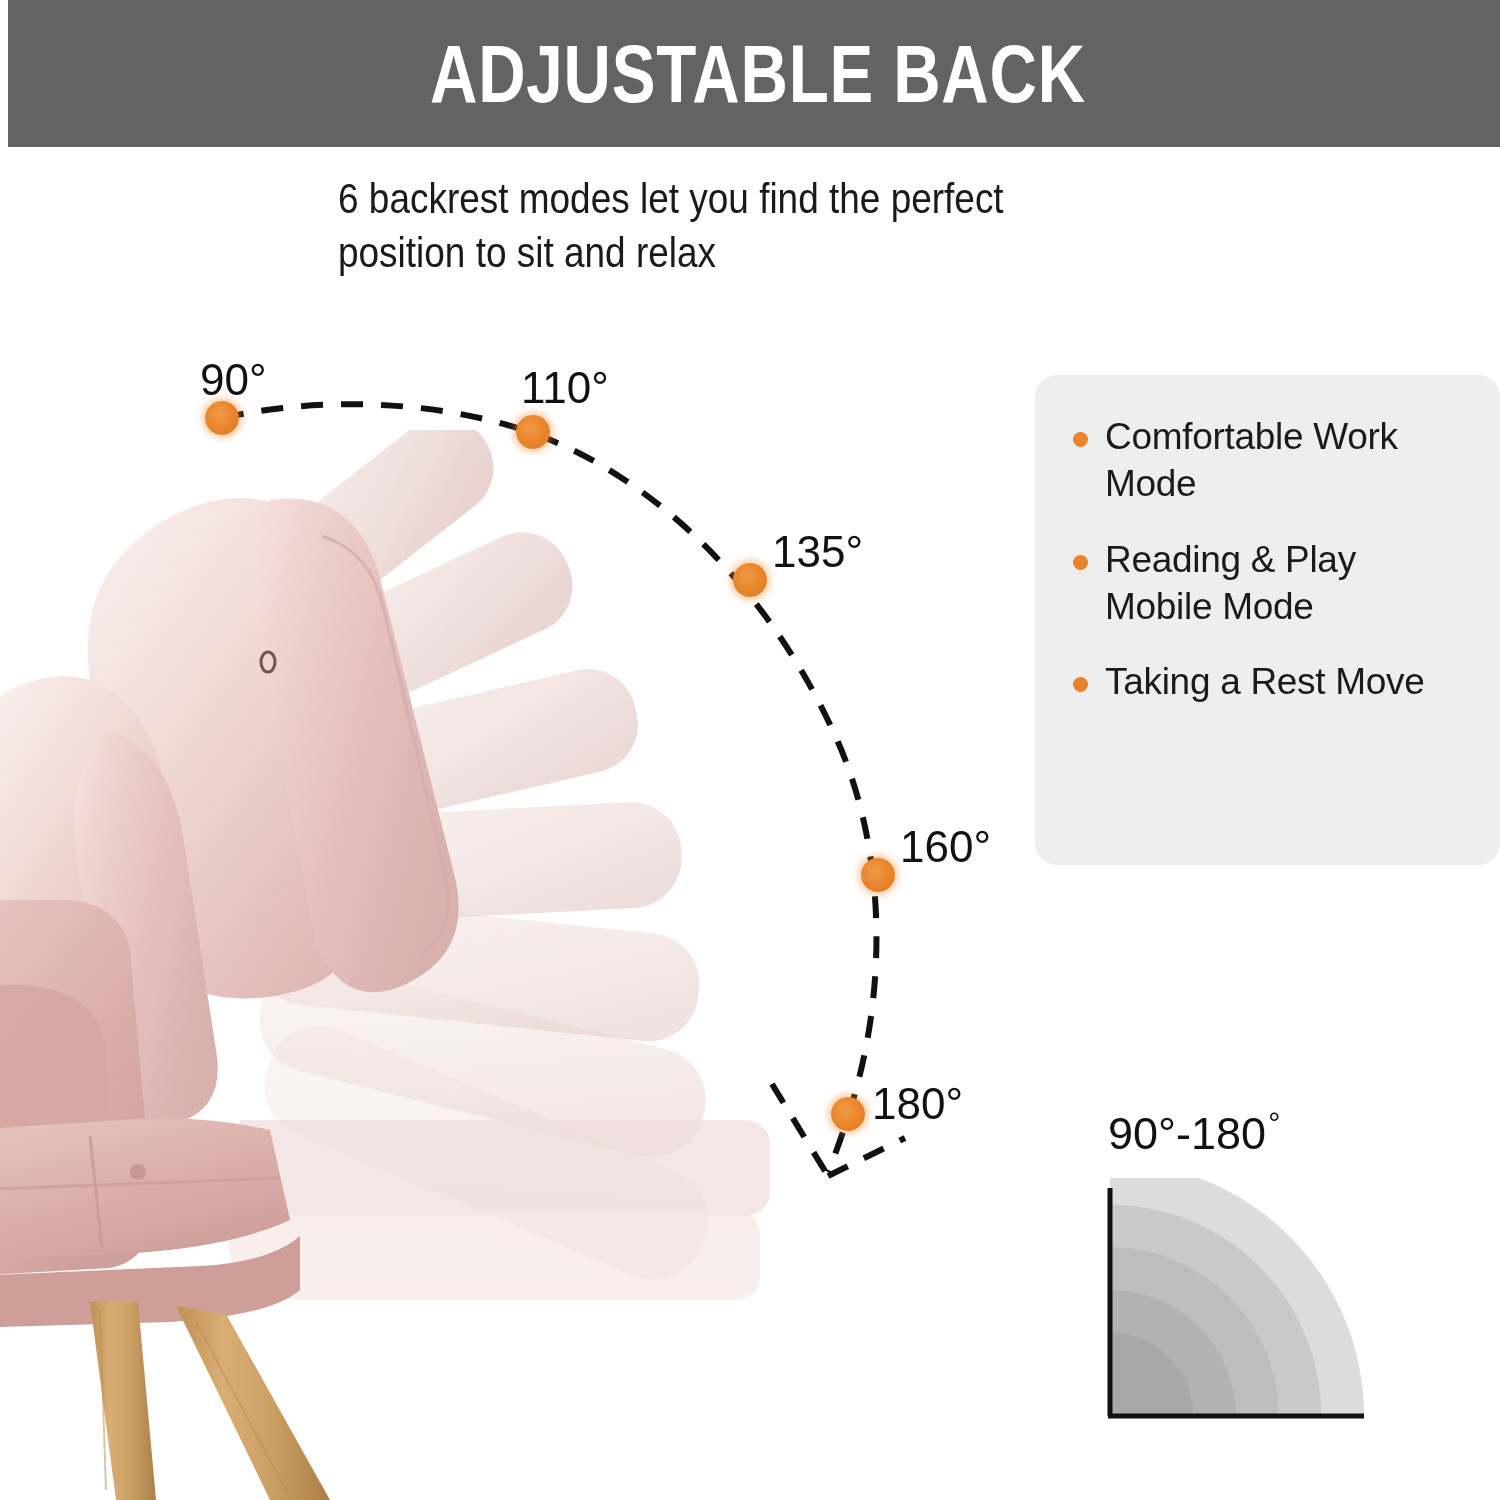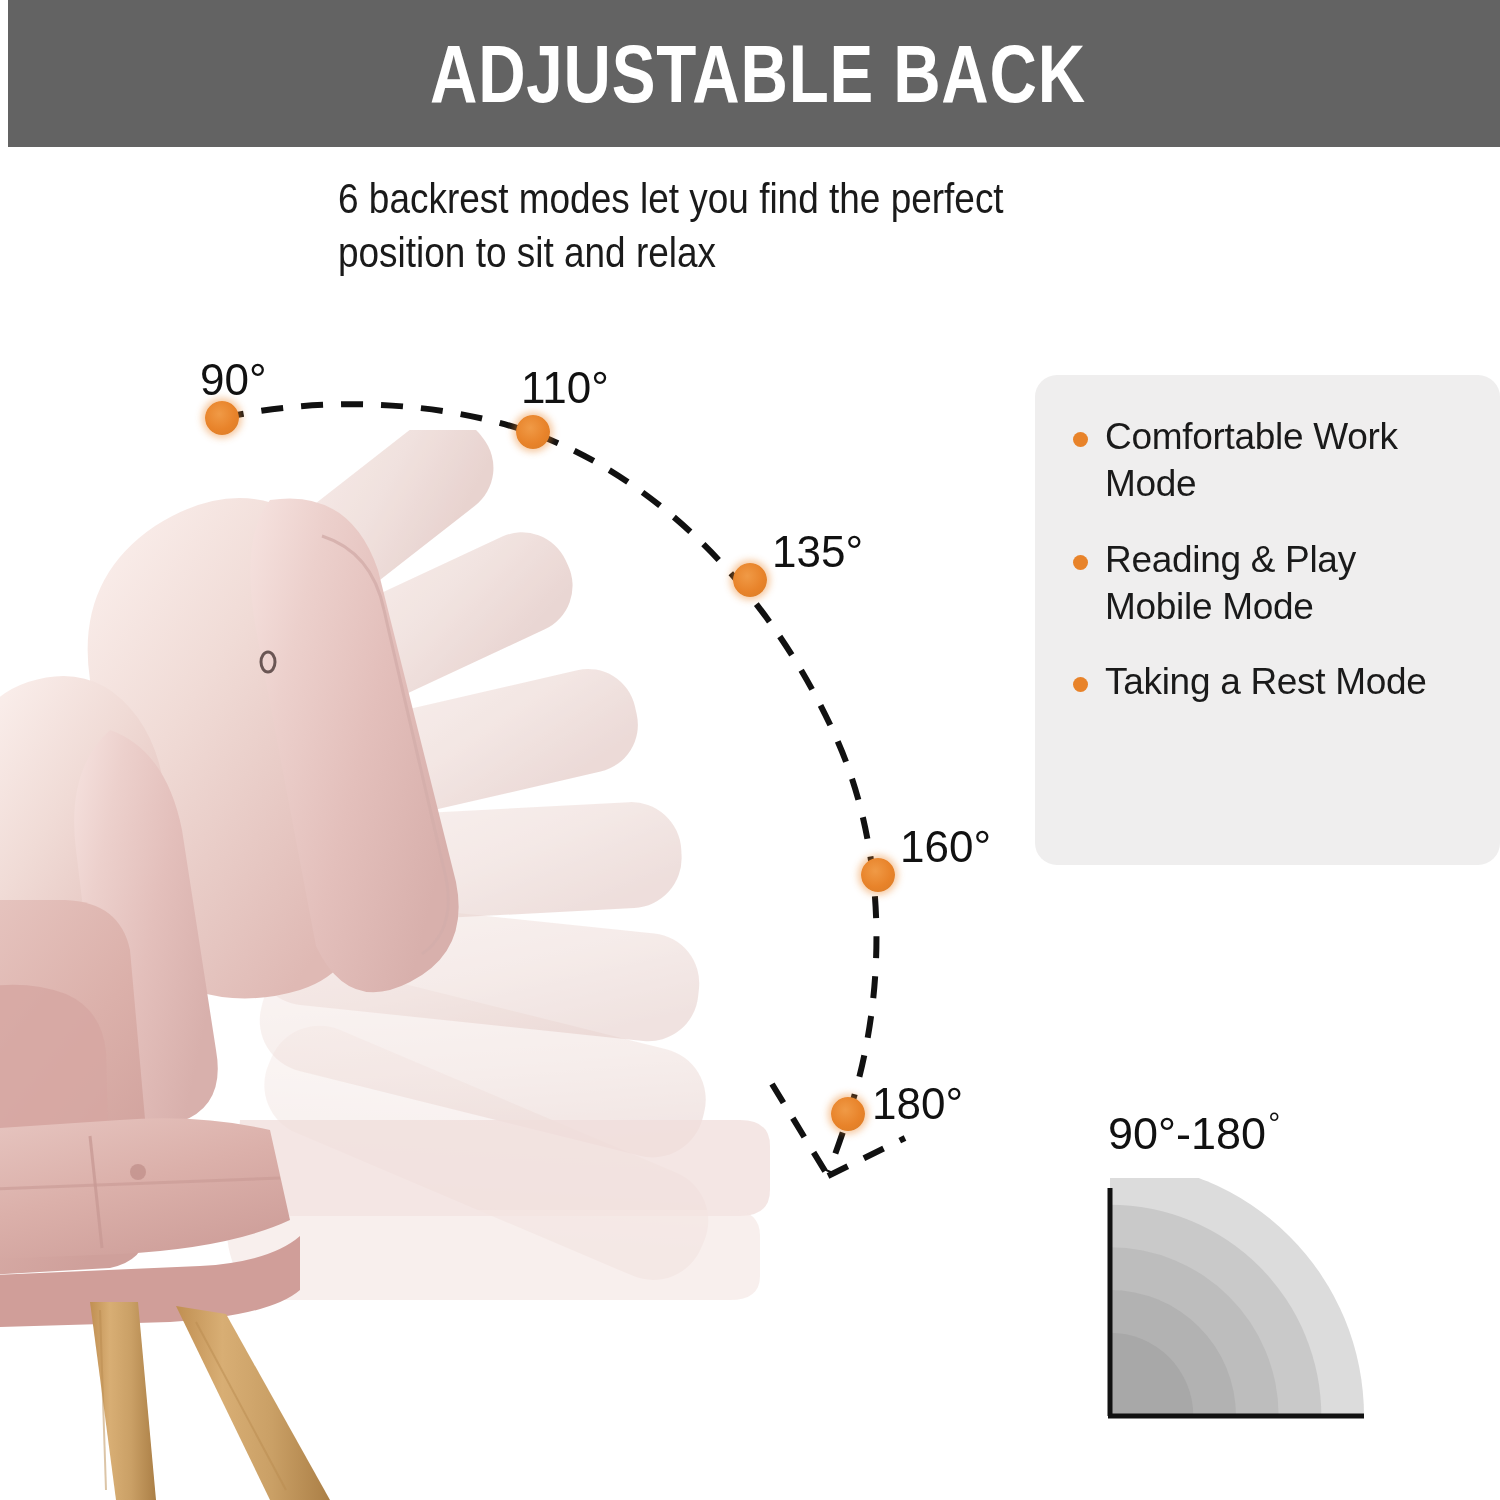--- a/index.html
+++ b/index.html
@@ -329,21 +329,21 @@
         <div class="mode-item">
           <span class="mode-bullet" style="background: rgb(232, 131, 42);"></span>
           <span class="mode-label">Comfortable Work Mode</span>
         </div>
         <div class="mode-item">
           <span class="mode-bullet" style="background: rgb(232, 131, 42);"></span>
           <span class="mode-label">Reading &amp; Play<br>Mobile Mode</span>
         </div>
         <div class="mode-item">
           <span class="mode-bullet" style="background: rgb(232, 131, 42);"></span>
-          <span class="mode-label">Taking a Rest Mode</span>
+          <span class="mode-label">Taking a Rest Move</span>
         </div>
       </div>
   </div>
 
   <div class="range-legend">
     <div class="range-legend-label">
       <span>90°-180</span><span class="sup-deg">°</span>
     </div>
     <svg viewBox="0 0 290 250" preserveAspectRatio="none" aria-hidden="true">
       <g id="quarter-arcs">

